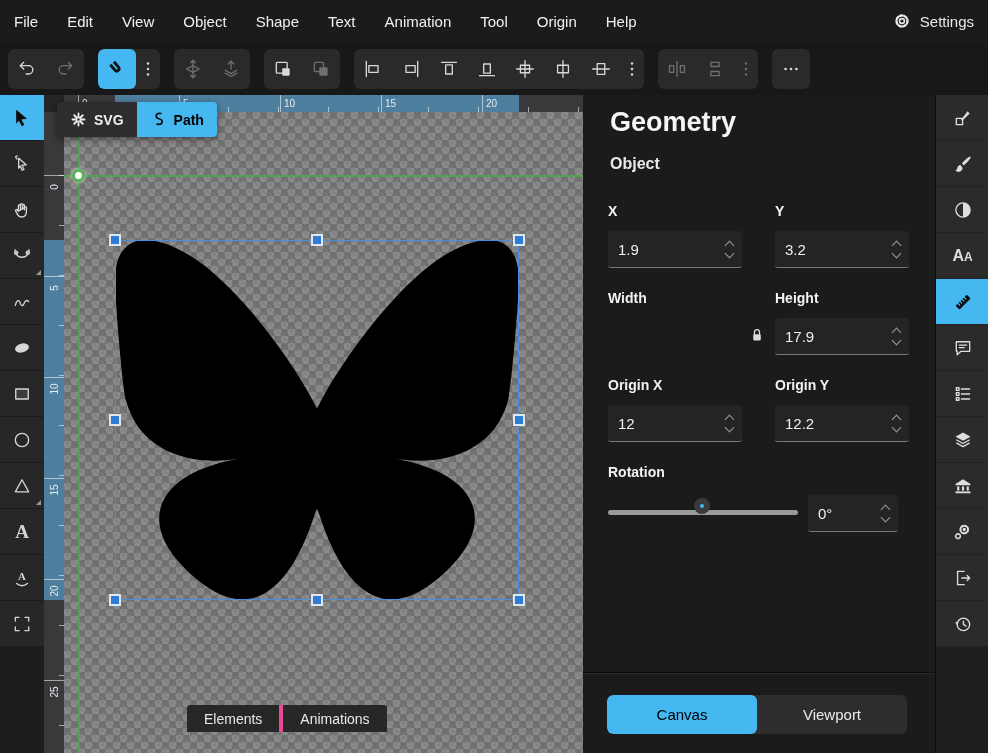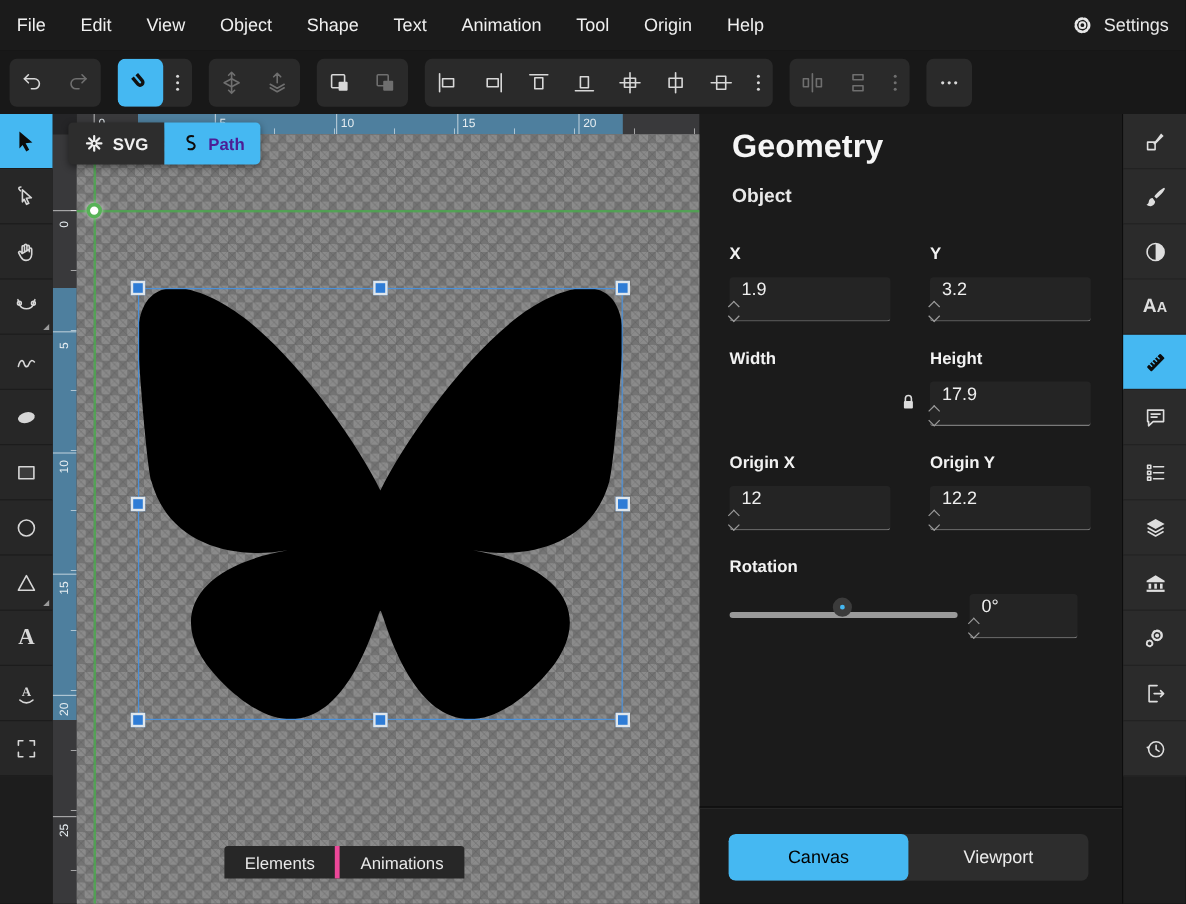--- a/index.html
+++ b/index.html
@@ -64,36 +64,36 @@
   #butterfly { position:absolute; left:51px; top:128px; width:404px; height:360px; }
   #sel-rect { position:absolute; left:51px; top:128px; width:404px; height:360px;
     border:1px solid #4a90d9; }
   .hd { position:absolute; width:12px; height:12px; background:#2e7cd6; border:2px solid #dfe6ec; }
 
   
   #breadcrumb { position:absolute; left:13px; top:7px; display:flex; height:35px;
     filter:drop-shadow(0 2px 3px rgba(0,0,0,.45)); }
   .crumb { display:flex; align-items:center; gap:7px; padding:0 13px; font-size:14px; font-weight:bold; }
   .crumb.svg { background:#2d2d2d; color:#f0f0f0; border-radius:4px 0 0 4px; }
-  .crumb.path { background:#45b8f2; color:#4c1d95; border-radius:0 4px 4px 0; }
+  .crumb.path { background:#45b8f2; color:#000000; border-radius:0 4px 4px 0; }
 
   
   #bottom-tabs { position:absolute; left:143px; top:610px; display:flex; height:27px; background:#272727;
     border-radius:3px 3px 0 0;justify-content:flex-end; }
   .btab { display:flex; align-items:center; padding:0 17px; font-size:14px; color:#e8e8e8; }
   .btab + .btab { border-left:4px solid #ec4899; }
   #bottom-strip { position:absolute; left:0; bottom:0; width:539px; height:6px; background:#060606; }
 
   
   #right-panel { position:absolute; left:583px; top:95px; width:352px; height:658px; background:#1b1b1b; }
   #panel-title { position:absolute; left:27px; top:12px; font-size:27px; font-weight:600; color:#f5f5f5; }
   #panel-section { position:absolute; left:27px; top:60px; font-size:16px; font-weight:bold; }
   .flabel { position:absolute; font-size:14px; font-weight:bold; color:#f2f2f2; }
   .fld { position:absolute; width:134px; height:37px; background:#242424; border-radius:3px;
-    border-bottom:1px solid #7a7a7a; display:flex; align-items:flex-start;flex-direction:column; }
+    border-bottom:1px solid #7a7a7a; display:flex; align-items:center; }
   .fld input { flex:1; min-width:0; background:transparent; border:none; outline:none; color:#efefef;
     font-size:15px; font-family:"Liberation Sans", sans-serif; padding-left:10px; }
   .spin { display:flex; flex-direction:column; gap:4px; padding-right:9px; }
   .chev { width:7px; height:7px; border-right:1.6px solid #9b9b9b; border-bottom:1.6px solid #9b9b9b; }
   .chev.up { transform:rotate(-135deg); }
   .chev.down { transform:rotate(45deg); margin-top:-3px; }
   .col1 { left:25px; } .col2 { left:192px; }
   #lock { position:absolute; left:164px; top:230px; color:#dcdcdc; }
   #slider-track { position:absolute; left:25px; top:415px; width:190px; height:5px; border-radius:3px; background:#9a9a9a; }
   #slider-thumb { position:absolute; left:111px; top:403px; width:16px; height:16px; border-radius:50%;

